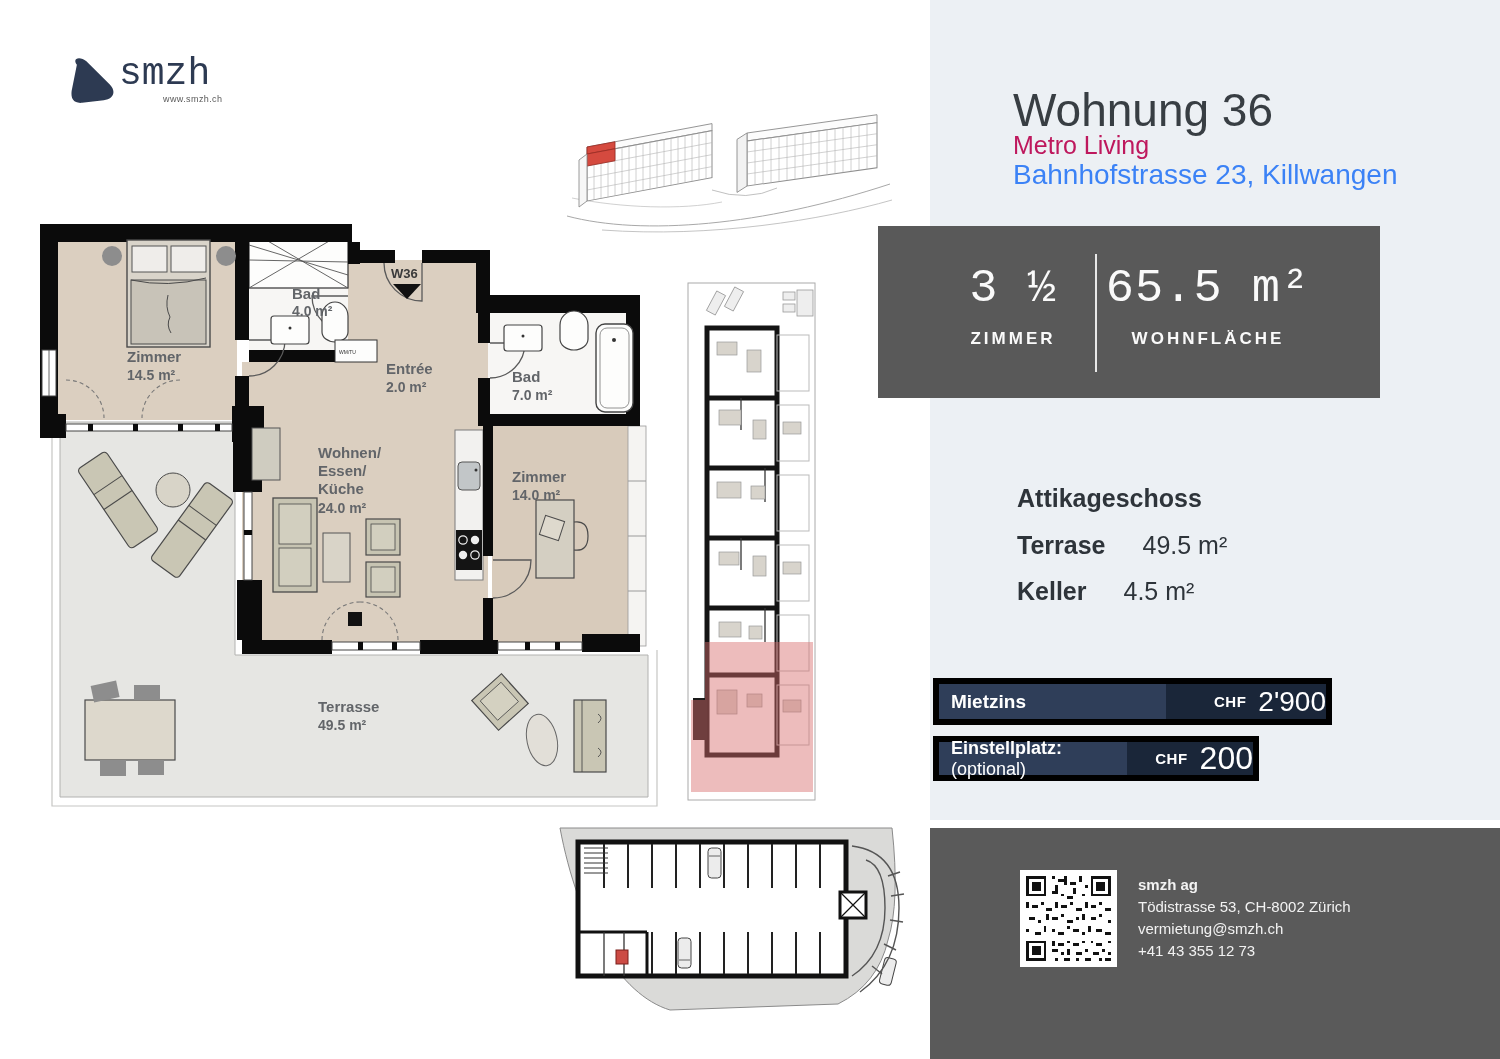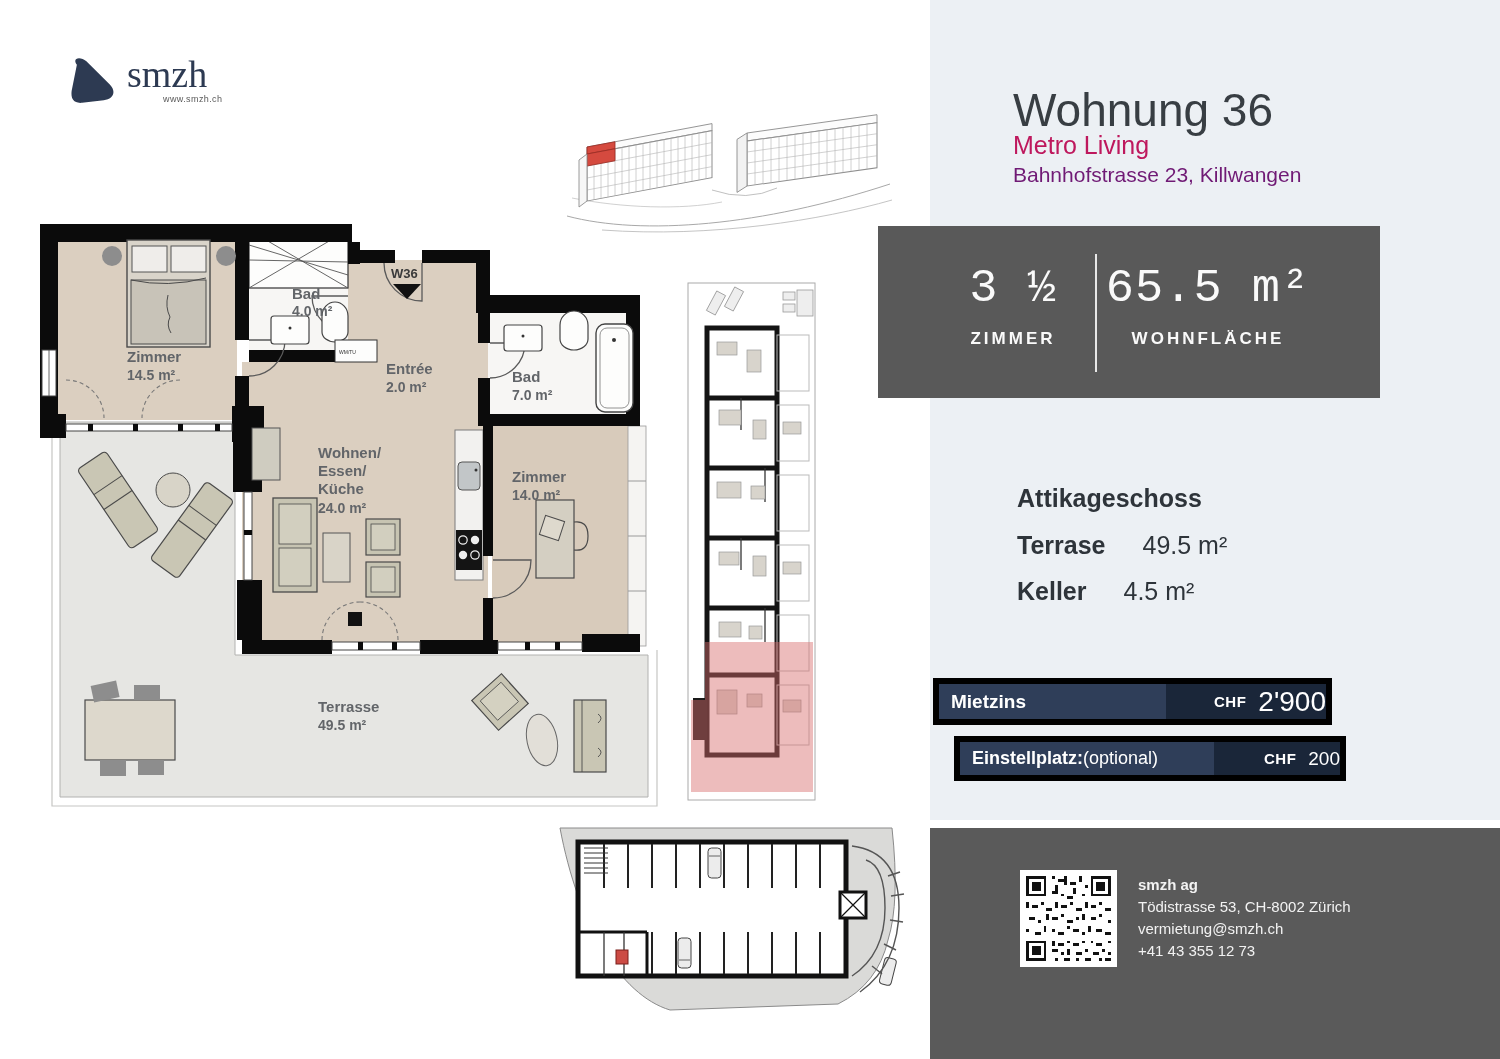--- a/index.html
+++ b/index.html
@@ -4,45 +4,45 @@
 <style>
   html,body{margin:0;padding:0;background:#fff;}
   .page{position:relative;width:1500px;height:1059px;background:#fff;overflow:hidden;
         font-family:"Liberation Sans",sans-serif;}
   .abs{position:absolute;}
   
   .panel{left:930px;top:0;width:570px;height:820px;background:#ecf0f4;}
   .title-block{left:1013px;top:90px;color:#3c4247;}
   .title-main{font-size:46px;font-weight:500;color:#383e43;line-height:40px;}
   .title-sub{font-size:25px;font-weight:400;color:#be185d;line-height:31px;}
-  .title-addr{font-size:21px;font-weight:400;color:#701a75;line-height:27px;}
+  .title-addr{font-size:28px;font-weight:400;color:#3b82f6;line-height:27px;}
   
   .stats{left:878px;top:226px;width:502px;height:172px;background:#595959;color:#fafafa;}
   .stats .divider{position:absolute;left:217px;top:28px;width:2px;height:118px;background:#e8e8e8;}
   .stat-cell{position:absolute;text-align:center;}
   .stat-value{font-size:47px;font-weight:500;letter-spacing:1px;font-family:Liberation Mono, monospace;}
   .stat-label{font-size:17px;font-weight:bold;letter-spacing:3px;margin-top:14px;}
   
   .details{left:1017px;top:484px;width:308px;color:#2e343a;}
   .details h3{margin:0 0 18px 0;font-size:25px;font-weight:bold;}
   .detail-row{display:flex;font-size:25px;margin-bottom:17px;gap:37px;}
   .detail-row .lab{font-weight:bold;}
   .detail-row .val{font-weight:400;}
   
   .bar{display:flex;align-items:stretch;border:6px solid #000000;box-sizing:border-box;}
   .bar .seg-l{background:#2f3e59;color:#fff;display:flex;align-items:center;flex:1;}
   .bar .seg-r{background:#1a2639;color:#fff;display:flex;align-items:center;justify-content:flex-end;}
   .bar1{left:933px;top:678px;width:399px;height:47px;}
-  .bar2{left:933px;top:736px;width:392px;height:45px;margin-left:21px;}
+  .bar2{left:933px;top:736px;width:326px;height:45px;}
   .bar .lab{font-size:19px;font-weight:bold;padding-left:12px;}
   .bar2 .lab{font-size:18px;}
   .bar .lab .opt{font-weight:400;}
   .bar .chf{font-size:15px;font-weight:bold;letter-spacing:.5px;margin-right:12px;}
   .bar .amount{font-size:28px;font-weight:normal;}
-  .bar2 .amount{font-size:19px;}
+  .bar2 .amount{font-size:32px;}
   
   .footer{left:930px;top:828px;width:570px;height:231px;background:#5a5a5a;color:#f2f2f2;padding-left:36px;}
   .qr{position:absolute;left:90px;top:42px;width:97px;height:97px;background:#fff;}
   .contact{position:absolute;left:208px;top:46px;font-size:15px;line-height:22px;}
   .contact .co{font-weight:bold;}
   
   .logo-text{font-family:"Liberation Serif",serif;color:#2d3a52;font-size:38px;}
   .logo-url{font-size:9px;color:#5a5a5a;letter-spacing:.4px;}
   
   text{font-family:"Liberation Sans",sans-serif;}
@@ -203,21 +203,21 @@
       <div>Tödistrasse 53, CH-8002 Zürich</div>
       <div>vermietung@smzh.ch</div>
       <div>+41 43 355 12 73</div>
     </div>
   </div>
 
   <div class="abs" style="left:63px;top:50px;width:220px;height:60px;">
     <svg width="52" height="52" viewBox="0 0 60 60" style="position:absolute;left:0;top:6px;">
       <path d="M16,10 C10,2 20,0 27,6 L54,33 C62,41 58,50 47,51 L22,54 C11,55 9,48 10,40 Z" fill="#2d3a52"></path>
     </svg>
-    <span class="logo-text abs" style="left:64px;top:2px;">smzh</span>
+    <span class="logo-text abs" style="left:56px;top:2px;font-family:Liberation Mono, monospace;">smzh</span>
     <span class="logo-url abs" style="left:100px;top:44px;">www.smzh.ch</span>
   </div>
 
   <svg class="abs" style="left:30px;top:200px;" width="640" height="615" viewBox="0 0 640 615">
 
     <polyline points="22,214 22,606 627,606 627,450" fill="none" stroke="#c6c6c4" stroke-width="1.2"></polyline>
     <polygon points="30,222 205,222 205,455 618,455 618,597 30,597" fill="#e6e6e3" stroke="#b2b2b0" stroke-width="1"></polygon>
 
     <rect x="28" y="40" width="179" height="180" fill="#dbcfc0"></rect>
     <rect x="318" y="60" width="140" height="102" fill="#dbcfc0"></rect>

